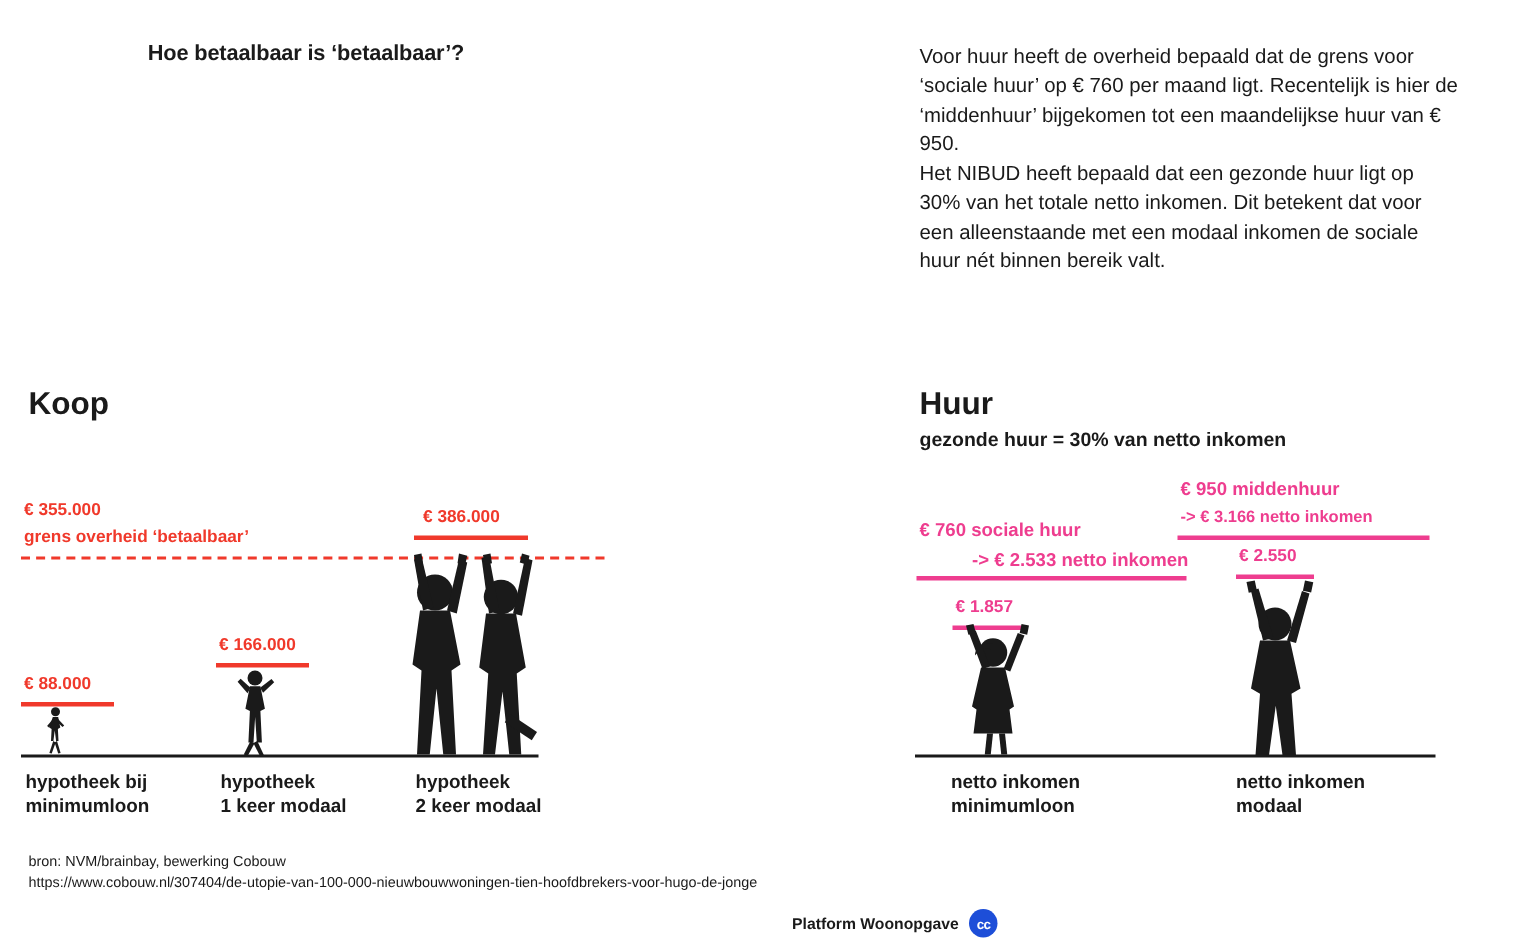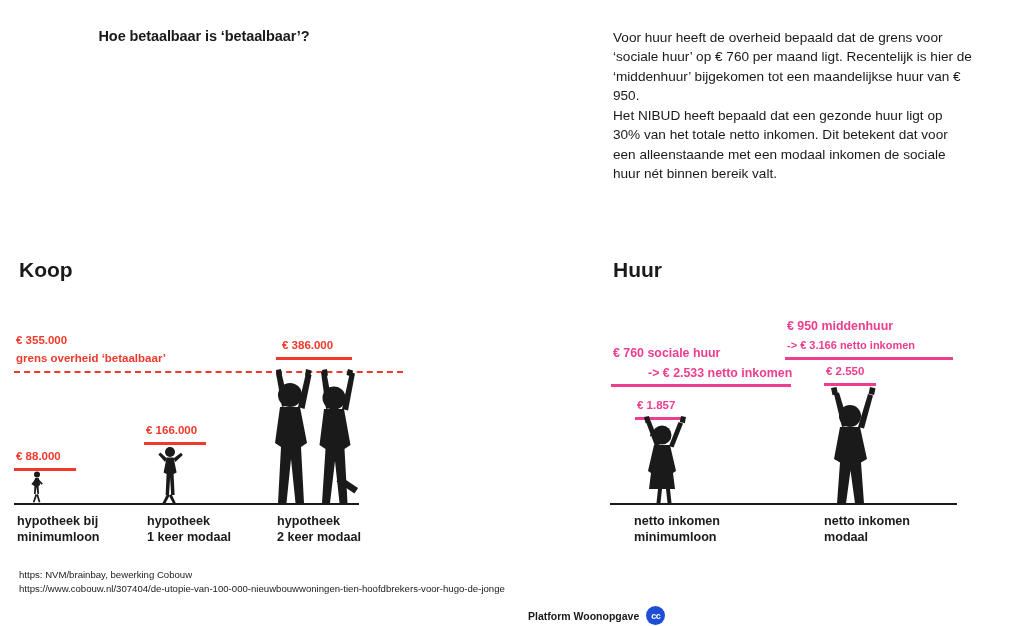--- a/index.html
+++ b/index.html
@@ -170,20 +170,21 @@
     <div class="intro-title">Hoe betaalbaar is ‘betaalbaar’?</div>
   </div>
 
   <div class="intro-right">
     <div class="body-text" style="white-space: pre-line;">Voor huur heeft de overheid bepaald dat de grens voor ‘sociale huur’ op € 760 per maand ligt. Recentelijk is hier de ‘middenhuur’ bijgekomen tot een maandelijkse huur van € 950.
 Het NIBUD heeft bepaald dat een gezonde huur ligt op 30% van het totale netto inkomen. Dit betekent dat voor een alleenstaande met een modaal inkomen de sociale huur nét binnen bereik valt.</div>
   </div>
 
   <div class="sec-koop">Koop</div>
   <div class="sec-huur">Huur</div>
+  <div class="sec-huur-sub">gezonde huur = 30% van netto inkomen</div>
 
   <div class="panel" id="koop-panel">
 
     <div class="lbl red" style="left:16px; top:34px;">€ 355.000</div>
     <div class="lbl red" style="left:16px; top:52px;">grens overheid ‘betaalbaar’</div>
     <div class="threshold-line"></div>
 
     <div class="lbl red" style="left:16px; top:150px;">€ 88.000</div>
     <div class="bar-red" style="left:14px; top:168px; width:62px;"></div>
     <div class="fig" style="left:24px; top:170px;">
@@ -291,21 +292,21 @@
     </div>
 
     <div class="baseline" id="huur-baseline"></div>
     <div class="cat" style="left:34px; top:213px;">netto inkomen
 minimumloon</div>
     <div class="cat" style="left:224px; top:213px;">netto inkomen
 modaal</div>
   </div>
 
   <div class="source">
-    <div>https: NVM/brainbay, bewerking Cobouw</div>
+    <div>bron: NVM/brainbay, bewerking Cobouw</div>
     <div>https://www.cobouw.nl/307404/de-utopie-van-100-000-nieuwbouwwoningen-tien-hoofdbrekers-voor-hugo-de-jonge</div>
   </div>
 
   <div class="brand">
     <span>Platform Woonopgave</span>
     <span class="cc-badge">cc</span>
   </div>
 
 </div>
 

